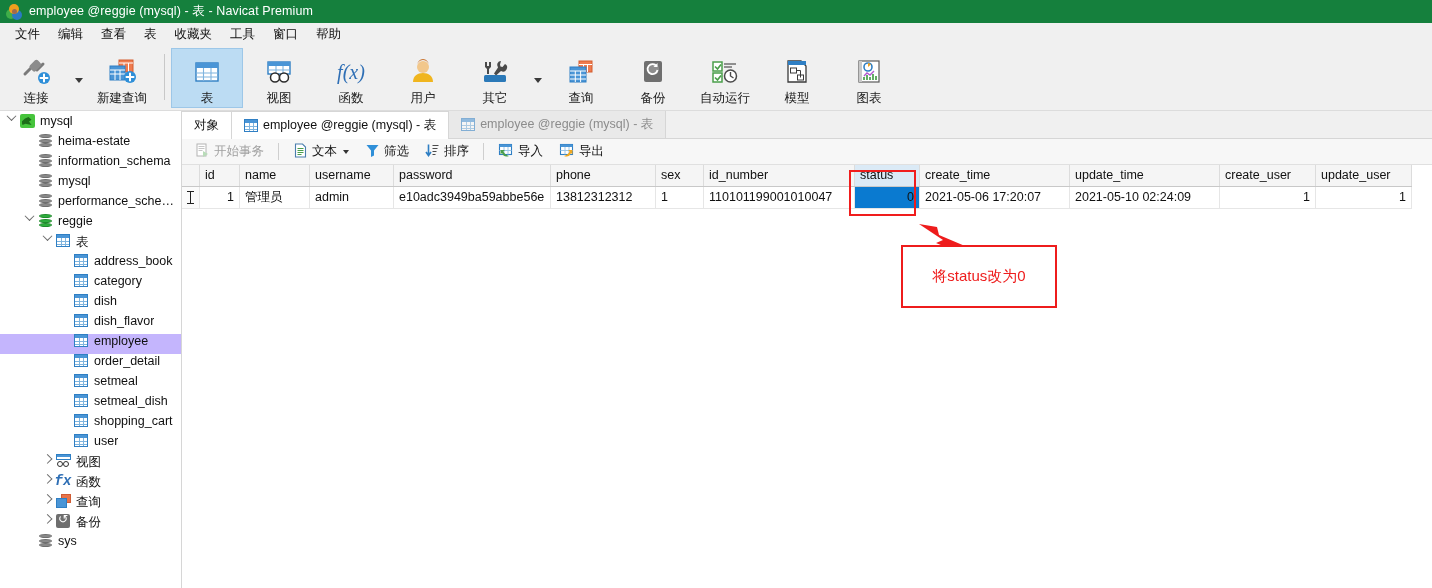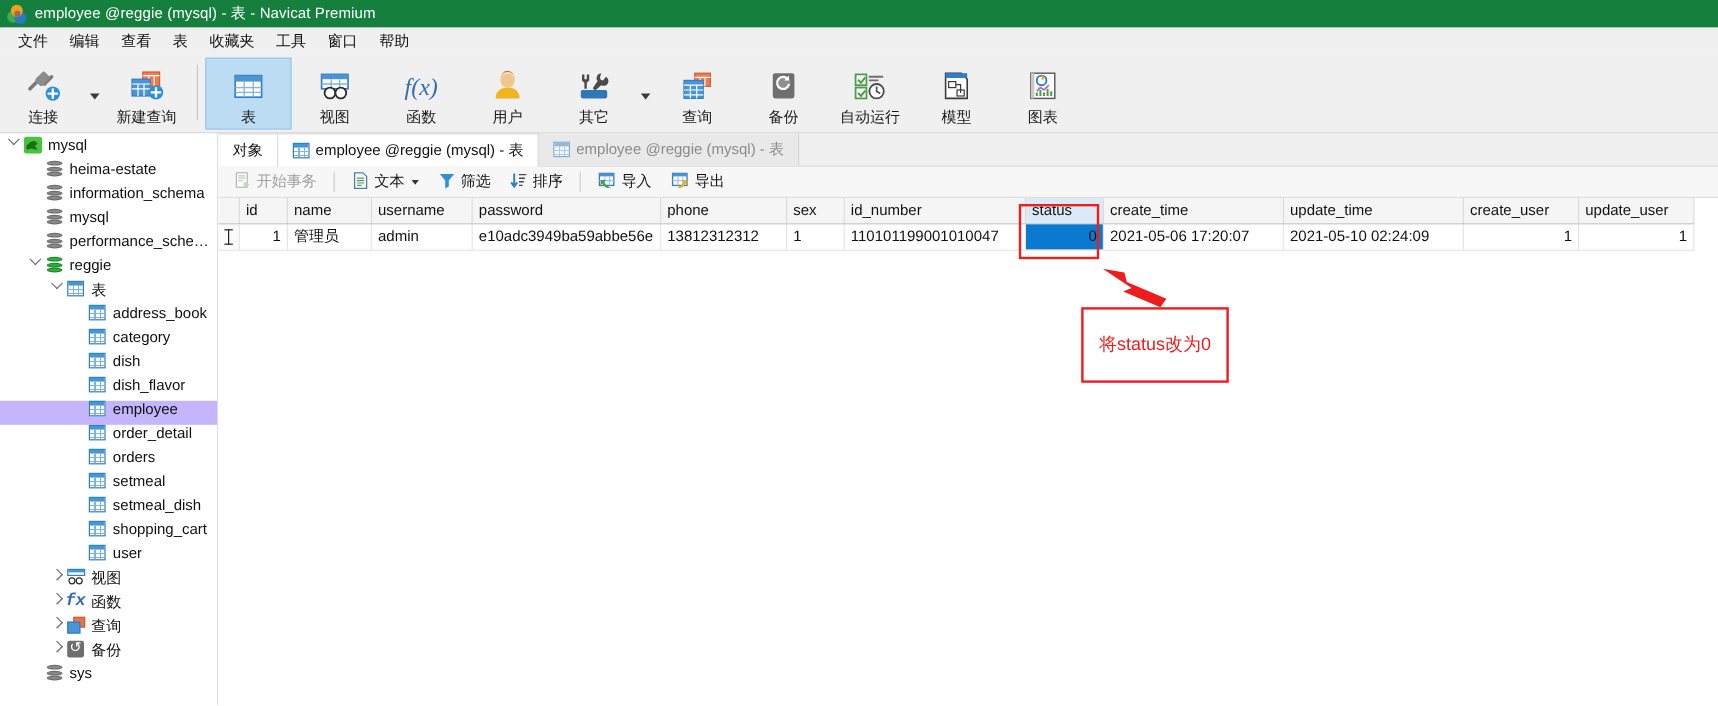--- a/index.html
+++ b/index.html
@@ -525,28 +525,20 @@
           </span>
           <span class="tlabel">employee</span>
         </div>
         <div class="tnode">
           <span style="width:58px;flex:0 0 58px"></span>
           <span class="twist"></span>
           <span class="tico">
             <span class="grid-ico"></span>
           </span>
           <span class="tlabel">order_detail</span>
-        </div>
-        <div class="tnode">
-          <span style="width:58px;flex:0 0 58px"></span>
-          <span class="twist"></span>
-          <span class="tico">
-            <span class="grid-ico"></span>
-          </span>
-          <span class="tlabel">orders</span>
         </div>
         <div class="tnode">
           <span style="width:58px;flex:0 0 58px"></span>
           <span class="twist"></span>
           <span class="tico">
             <span class="grid-ico"></span>
           </span>
           <span class="tlabel">setmeal</span>
         </div>
         <div class="tnode">
@@ -770,17 +762,17 @@
 
     </div>
   </div>
 
   <div class="anno-rect" style="left:849px; top:170px; width:67px; height:46px;"></div>
 
   <svg class="anno-arrow" style="left:915px; top:218px; width:72px; height:40px;" viewBox="0 0 72 40">
     <path d="M4 6 L28 22 L21 25 L52 38 L57 31 L24 17 L22 9 Z" fill="#ee1c1c"></path>
   </svg>
 
-  <div class="anno-box" style="left:901px; top:256px; width:123px; height:63px;">
+  <div class="anno-box" style="left:901px; top:245px; width:156px; height:63px;">
     <span>将status改为0</span>
   </div>
 
 </div>
 
 </body></html>

